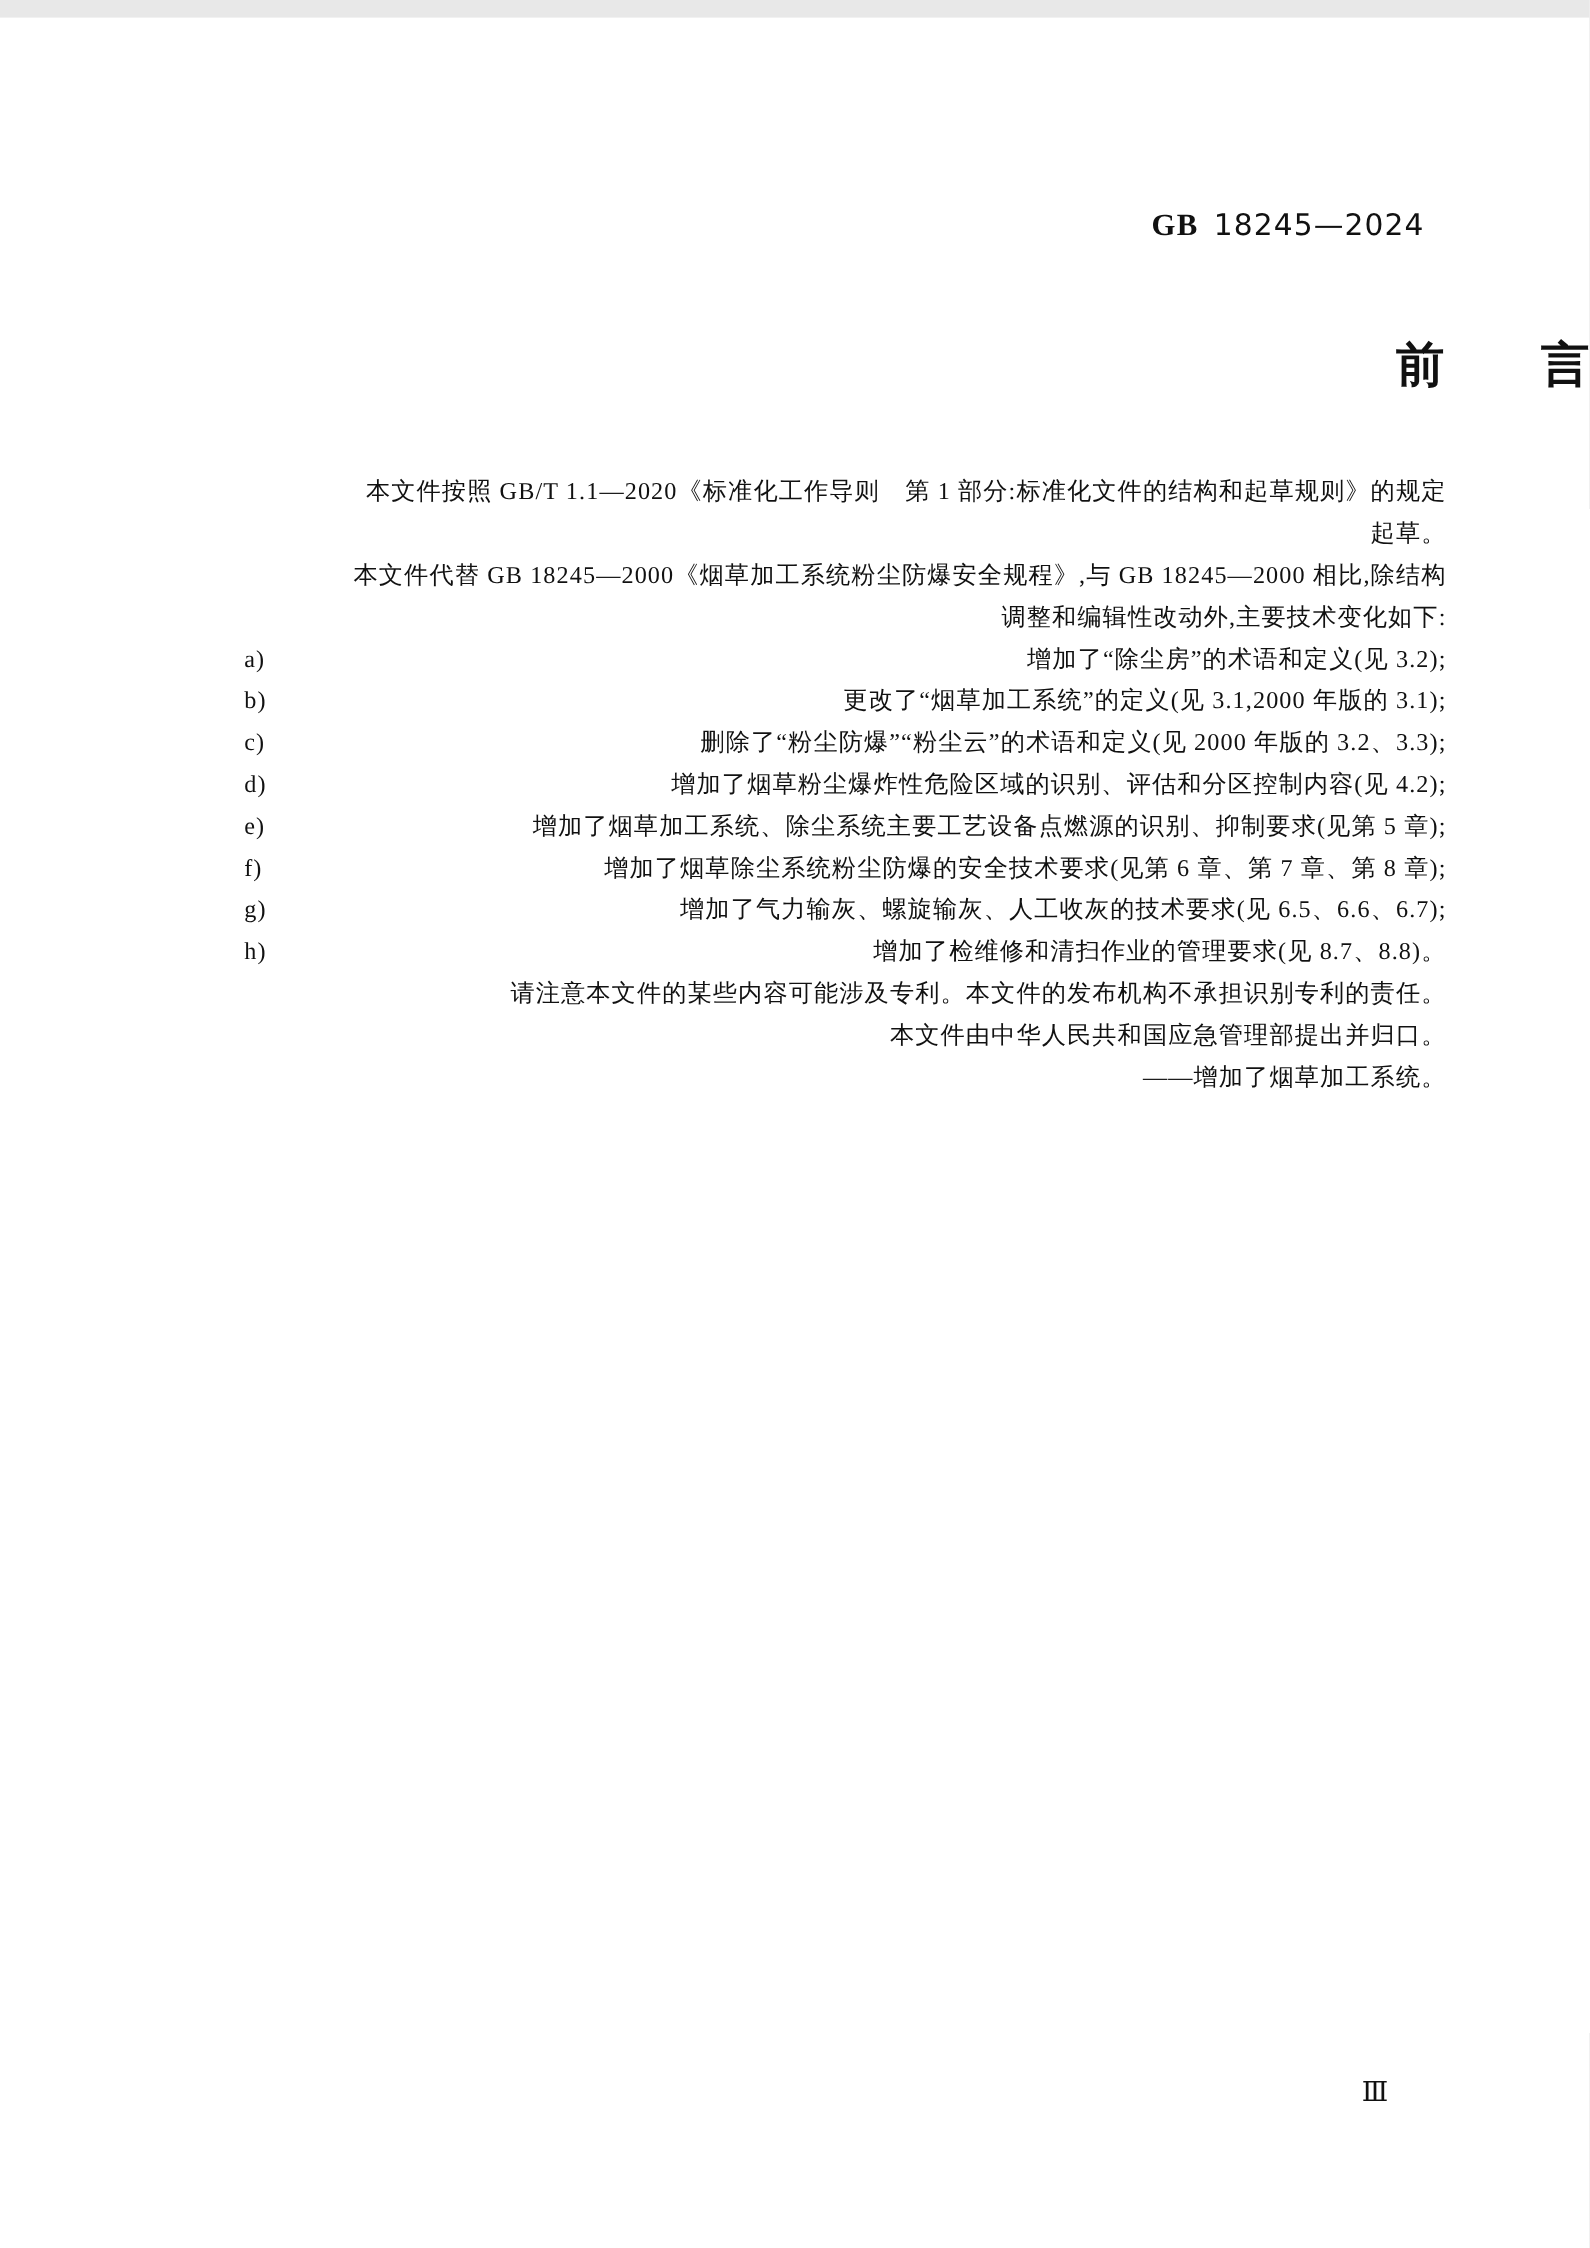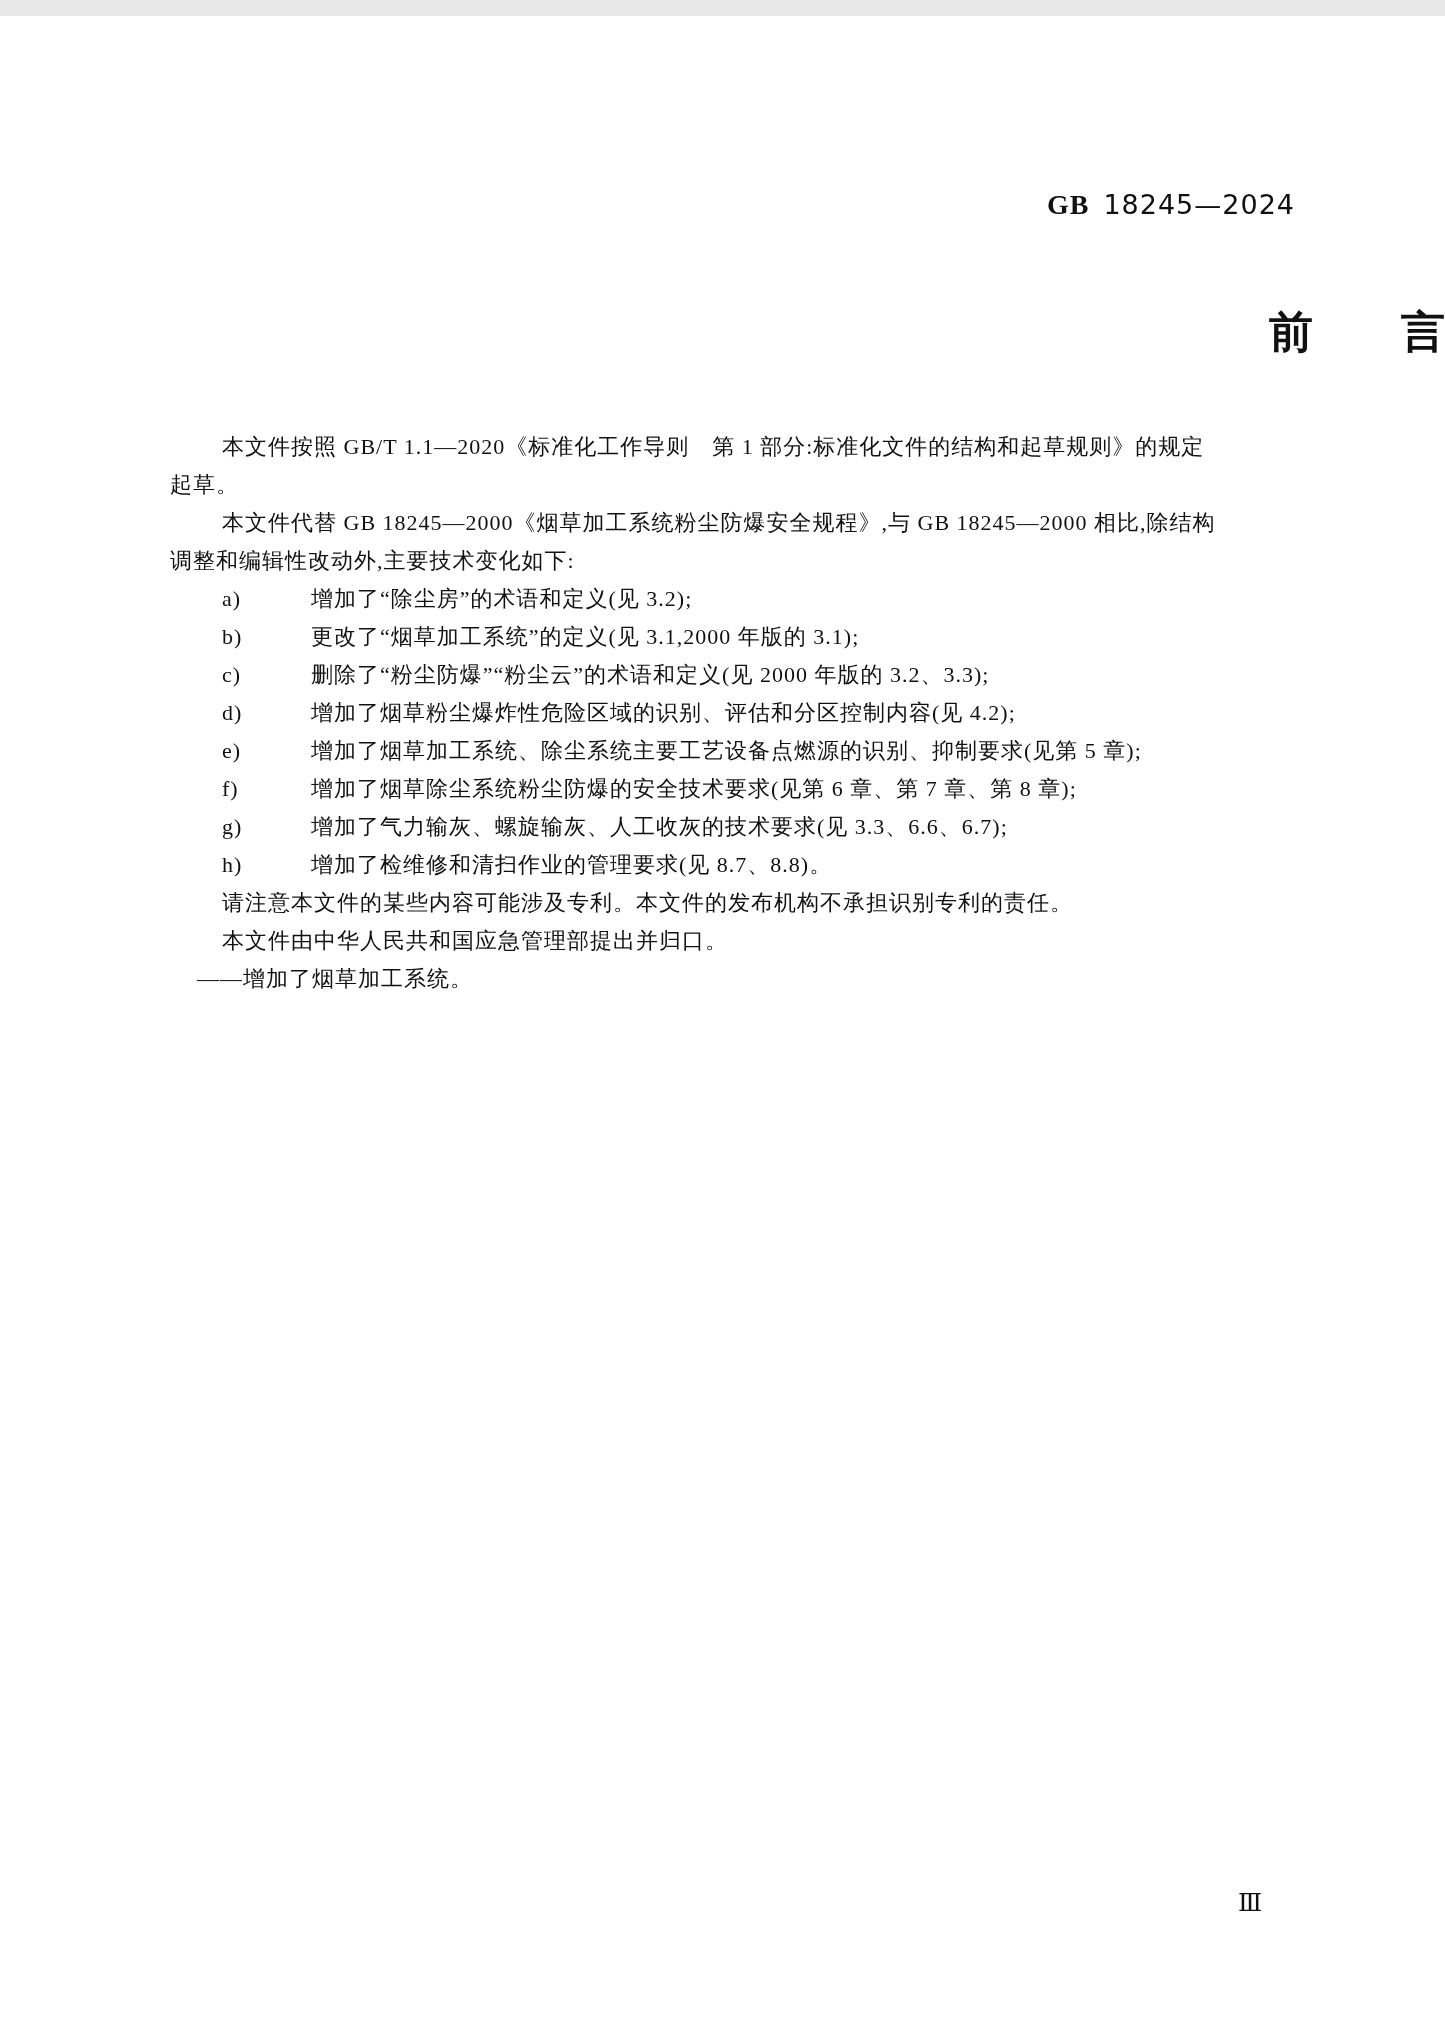--- a/index.html
+++ b/index.html
@@ -62,20 +62,21 @@
     width: 1145px;
   }
   .line {
     position: relative;
     height: 38px;
     line-height: 38px;
     font-size: 22px;
     letter-spacing: 1px;
     white-space: nowrap;
     color: #111;
+    text-align: right;
   }
   .line.indent { padding-left: 52px; }
   .line.flush  { padding-left: 0; }
   .line.dash   { padding-left: 27px; }
   .line.li     { padding-left: 141px; }
   .line.li .marker {
     position: absolute;
     left: 52px;
     top: 0;
     height: 38px;
@@ -129,21 +130,21 @@
     <div class="line li">
       <span class="marker">e)</span>
       <span class="txt">增加了烟草加工系统、除尘系统主要工艺设备点燃源的识别、抑制要求(见第 5 章);</span>
     </div>
     <div class="line li">
       <span class="marker">f)</span>
       <span class="txt">增加了烟草除尘系统粉尘防爆的安全技术要求(见第 6 章、第 7 章、第 8 章);</span>
     </div>
     <div class="line li">
       <span class="marker">g)</span>
-      <span class="txt">增加了气力输灰、螺旋输灰、人工收灰的技术要求(见 3.3、6.6、6.7);</span>
+      <span class="txt">增加了气力输灰、螺旋输灰、人工收灰的技术要求(见 6.5、6.6、6.7);</span>
     </div>
     <div class="line li">
       <span class="marker">h)</span>
       <span class="txt">增加了检维修和清扫作业的管理要求(见 8.7、8.8)。</span>
     </div>
 
     <div class="line indent">请注意本文件的某些内容可能涉及专利。本文件的发布机构不承担识别专利的责任。</div>
     <div class="line indent">本文件由中华人民共和国应急管理部提出并归口。</div>
     <div class="line dash">——增加了烟草加工系统。</div>
   </div>

